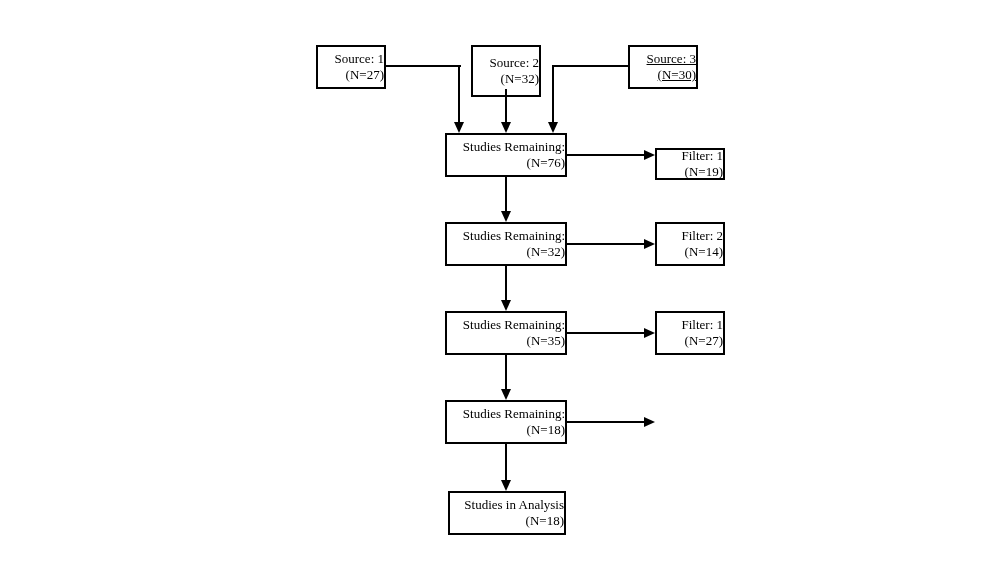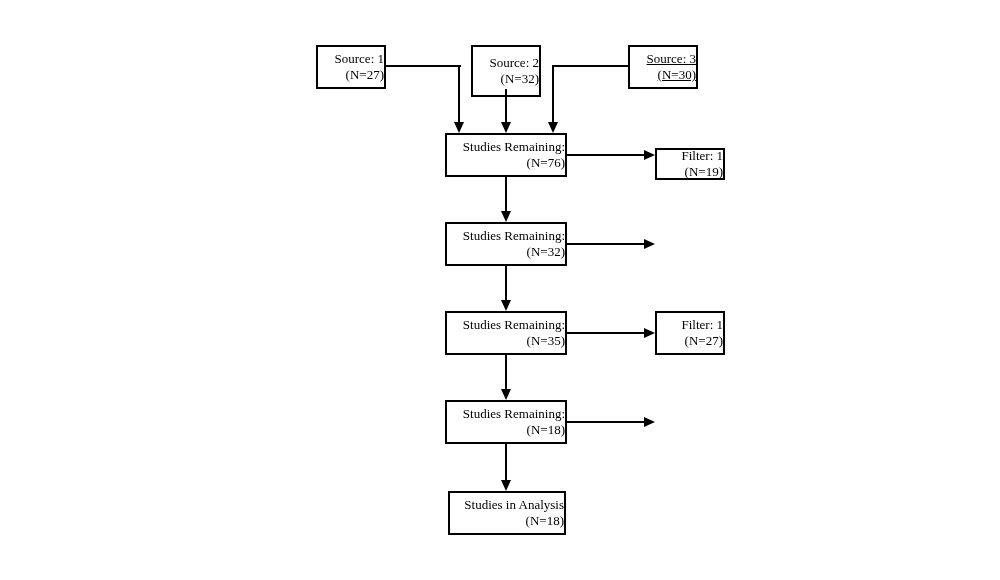--- a/index.html
+++ b/index.html
@@ -87,20 +87,24 @@
   </div>
   <div class="node" style="left:448px; top:491px; width:118px; height:44px;">
     <span>Studies in Analysis</span>
     <span>(N=18)</span>
   </div>
 
   <div class="node" style="left:655px; top:148px; width:70px; height:32px;">
     <span>Filter: 1</span>
     <span>(N=19)</span>
   </div>
+  <div class="node" style="left:655px; top:222px; width:70px; height:44px;">
+    <span>Filter: 2</span>
+    <span>(N=14)</span>
+  </div>
   <div class="node" style="left:655px; top:311px; width:70px; height:44px;">
     <span>Filter: 1</span>
     <span>(N=27)</span>
   </div>
 
   <div class="hline" style="left:386px; top:65px; width:75px;"></div>
   <div class="vline" style="left:458px; top:65px; height:58px;"></div>
   <div class="arrow-down" style="left:454px; top:122px;"></div>
 
   <div class="vline" style="left:505px; top:89px; height:34px;"></div>

